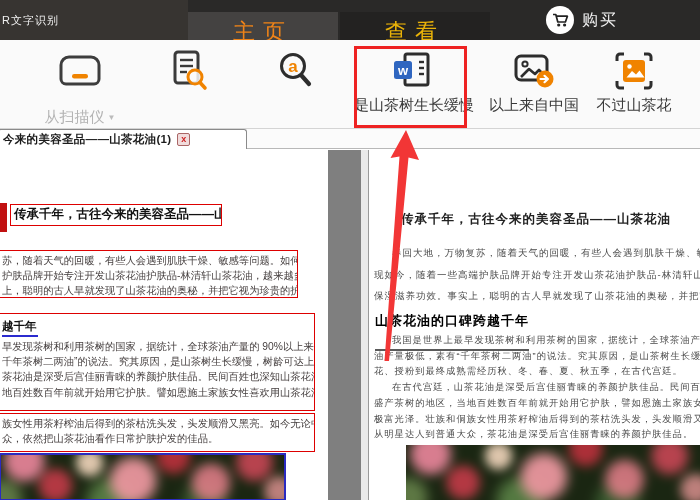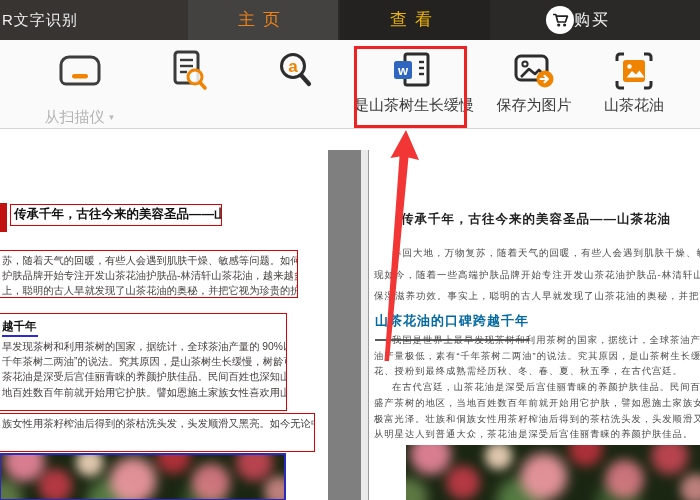--- a/index.html
+++ b/index.html
@@ -2,25 +2,25 @@
 <html><head>
 <meta charset="utf-8">
 <style>
   html,body{margin:0;padding:0;background:#888;}
   *{box-sizing:border-box;font-family:"Liberation Sans","DejaVu Sans",sans-serif;}
   .app{position:relative;width:700px;height:500px;background:#fff;overflow:hidden;}
 
   
   .titlebar{position:absolute;left:0;top:0;width:700px;height:40px;background:#2a2928;}
   .tb-leftzone{position:absolute;left:0;top:0;width:188px;height:40px;background:#373431;}
-  .app-title{position:absolute;left:2px;top:0;height:40px;line-height:40px;color:#f0f0f0;font-size:15px;letter-spacing:1px;white-space:nowrap;}
-  .tb-tab{position:absolute;top:0;height:40px;width:150px;text-align:center;line-height:40px;font-size:17px;letter-spacing:8px;cursor:pointer;}
+  .app-title{position:absolute;left:2px;top:0;height:40px;line-height:40px;color:#f0f0f0;font-size:11px;letter-spacing:1px;white-space:nowrap;}
+  .tb-tab{position:absolute;top:12px;height:40px;width:150px;text-align:center;line-height:40px;font-size:22px;letter-spacing:8px;cursor:pointer;}
   .tab-home{left:188px;background:#444241;color:#ef8318;}
   .tab-view{left:340px;background:#232221;color:#eab308;}
-  .buy-btn{position:absolute;left:546px;top:0;height:40px;display:flex;align-items:center;cursor:pointer;}
+  .buy-btn{position:absolute;left:546px;top:0;height:40px;display:flex;align-items:center;gap:8px;cursor:pointer;}
   .cart-circle{width:28px;height:28px;border-radius:50%;background:#fff;display:flex;align-items:center;justify-content:center;}
   .buy-label{color:#f2f2f2;font-size:16px;letter-spacing:2px;}
 
   
   .toolbar{position:absolute;left:0;top:40px;width:700px;height:89px;background:#fafafa;border-bottom:1px solid #d4d4d4;}
   .tool{position:absolute;top:6px;width:116px;height:80px;text-align:center;cursor:pointer;}
   .tool .ticon{height:50px;display:flex;align-items:center;justify-content:center;}
   .tool .tlabel{font-size:15px;color:#3a3a3a;white-space:nowrap;}
   .tool.disabled .tlabel{color:#b4b4b4;margin-top:12px;}
   .caret{font-size:8px;vertical-align:2px;margin-left:3px;color:#555;}
@@ -37,21 +37,21 @@
   .docarea{position:absolute;left:0;top:150px;width:700px;height:350px;background:#7f7f7f;}
   .leftpage{position:absolute;left:0;top:0;width:328px;height:350px;background:#fff;overflow:hidden;}
   .lightstrip{position:absolute;left:361px;top:0;width:7px;height:350px;background:#eaeaea;}
   .rightpage{position:absolute;left:368px;top:0;width:332px;height:350px;background:#fff;border-left:1px solid #9a9a9a;overflow:hidden;}
 
   
   .region-marker{position:absolute;left:0;top:53px;width:7px;height:29px;background:#c11111;}
   .l-titlebox{position:absolute;left:10px;top:54px;width:212px;height:22px;border:1px solid #dd0000;padding:1px 0 0 3px;font-size:12.5px;font-weight:bold;color:#111;white-space:nowrap;overflow:hidden;}
   .redbox{position:absolute;left:-1px;border:1px solid #dd0000;padding:2px 0 0 2px;overflow:hidden;}
   .rb1{top:100px;width:299px;height:48px;}
-  .rb2{top:163px;width:288px;height:98px;}
+  .rb2{top:163px;width:316px;height:98px;}
   .rb3{top:263px;width:316px;height:39px;}
   .lline{font-size:10.3px;line-height:15.2px;color:#453f3f;white-space:nowrap;}
   .l-h2{display:inline-block;font-size:11.5px;font-weight:bold;color:#111;border-bottom:2px solid #2b2bcf;padding:0 1px 1px 0;margin-bottom:2px;}
 
   
   .photo{position:absolute;overflow:hidden;background:#16200f;}
   .photo .blur{position:absolute;inset:-14px;filter:blur(4px);background-color:#1a2612;
     background-image:
       radial-gradient(circle at 12% 28%, rgba(226,130,150,.95) 0 14px, transparent 26px),
       radial-gradient(circle at 22% 62%, rgba(196,58,72,.9) 0 11px, transparent 22px),
@@ -65,21 +65,21 @@
       radial-gradient(circle at 70% 88%, rgba(60,95,50,.9) 0 14px, transparent 30px),
       radial-gradient(circle at 5% 80%, rgba(110,140,80,.8) 0 12px, transparent 26px);}
   .l-photo{left:-1px;top:303px;width:287px;height:48px;border:2px solid #2a2ac0;}
   .r-photo{left:37px;top:295px;width:295px;height:55px;}
 
   
   .r-title{position:absolute;left:4px;top:61px;width:326px;text-align:center;font-size:12.5px;font-weight:bold;color:#222;letter-spacing:1px;white-space:nowrap;}
   .r-p1{position:absolute;left:5px;top:92px;width:327px;overflow:hidden;}
   .r-p1 .rline{line-height:21.5px;font-size:9.5px;}
   .rline{color:#4a4a4a;letter-spacing:1px;white-space:nowrap;}
-  .r-h2{position:absolute;left:6px;top:162px;font-size:13px;font-weight:bold;color:#0369a1;border-bottom:2px solid #5a5a5a;padding-bottom:9px;letter-spacing:1px;white-space:nowrap;}
+  .r-h2{position:absolute;left:6px;top:162px;font-size:13px;font-weight:bold;color:#000000;border-bottom:2px solid #5a5a5a;padding-bottom:19px;letter-spacing:1px;white-space:nowrap;}
   .r-p2{position:absolute;left:5px;top:183px;width:327px;overflow:hidden;}
   .r-p2 .rline{line-height:15.7px;font-size:9.3px;}
   .ind{padding-left:18px;}
 
   
   .arrow-svg{position:absolute;left:0;top:0;width:700px;height:500px;z-index:8;pointer-events:none;}
 </style>
 </head>
 <body>
 
@@ -154,38 +154,44 @@
     <div class="tool" style="left:476px">
       <div class="ticon">
         <svg width="46" height="38" viewBox="0 0 46 38">
           <rect x="5" y="4" width="31" height="24" rx="5" fill="none" stroke="#2d2d2d" stroke-width="3"></rect>
           <circle cx="14" cy="12" r="2.6" fill="none" stroke="#2d2d2d" stroke-width="2"></circle>
           <path d="M10 25 l8 -8 6 5 4 -4 7 7" fill="none" stroke="#2d2d2d" stroke-width="2.6" stroke-linejoin="round"></path>
           <circle cx="34" cy="27" r="8.5" fill="#f08300"></circle>
           <path d="M29.5 27 h7 m-3 -3.2 l3.4 3.2 -3.4 3.2" fill="none" stroke="#ffffff" stroke-width="2.2" stroke-linecap="round" stroke-linejoin="round"></path>
         </svg>
       </div>
-      <div class="tlabel"><span>保存为图片</span></div>
+      <div class="tlabel"><span>以上来自中国</span></div>
     </div>
 
     <div class="tool" style="left:576px">
       <div class="ticon">
         <svg width="40" height="40" viewBox="0 0 40 40">
           <path d="M3 10 v-4 a3 3 0 0 1 3 -3 h4 M30 3 h4 a3 3 0 0 1 3 3 v4 M37 30 v4 a3 3 0 0 1 -3 3 h-4 M10 37 h-4 a3 3 0 0 1 -3 -3 v-4" fill="none" stroke="#2d2d2d" stroke-width="3"></path>
           <rect x="9" y="9" width="22" height="22" rx="3" fill="#f08300"></rect>
           <circle cx="15.5" cy="15.5" r="2.2" fill="#ffffff"></circle>
           <path d="M12.5 26.5 l5.5 -6.5 4 3.6 3.5 -4.2 5 7.1 z" fill="#ffffff"></path>
         </svg>
       </div>
-      <div class="tlabel"><span>山茶花油</span></div>
+      <div class="tlabel"><span>不过山茶花</span></div>
     </div>
 
     <div class="hl-box"></div>
   </div>
 
+  <div class="tabbar">
+    <div class="doctab">
+      <span class="doctab-label">今来的美容圣品——山茶花油(1)</span>
+      <span class="close-ic">x</span>
+    </div>
+  </div>
 
   <div class="docarea">
 
     <div class="leftpage">
       <div class="region-marker"></div>
       <div class="l-titlebox">传承千年，古往今来的美容圣品——山茶花油</div>
 
       <div class="redbox rb1">
         <div class="lline">苏，随着天气的回暖，有些人会遇到肌肤干燥、敏感等问题。如何解决肌肤季节问题呢？</div>
         <div class="lline">护肤品牌开始专注开发山茶花油护肤品-林清轩山茶花油，越来越多人了解到山茶花油的</div>
@@ -195,20 +201,21 @@
       <div class="redbox rb2">
         <div><span class="l-h2">越千年</span></div>
         <div class="lline">早发现茶树和利用茶树的国家，据统计，全球茶油产量的 90%以上来自中国。不过山茶花</div>
         <div class="lline">千年茶树二两油”的说法。究其原因，是山茶树生长缓慢，树龄可达上千年，而山茶果从开</div>
         <div class="lline">茶花油是深受后宫佳丽青睐的养颜护肤佳品。民间百姓也深知山茶花油的美容奇效。在一些</div>
         <div class="lline">地百姓数百年前就开始用它护肤。譬如恩施土家族女性喜欢用山茶花油沐浴，皮肤极富弹性</div>
       </div>
 
       <div class="redbox rb3">
         <div class="lline">族女性用茶籽榨油后得到的茶枯洗头发，头发顺滑又黑亮。如今无论中外，从名媛到明星，</div>
+        <div class="lline">众，依然把山茶花油看作日常护肤护发的佳品。</div>
       </div>
 
       <div class="photo l-photo">
           <div class="blur"></div>
         </div>
     </div>
 
     <div class="lightstrip"></div>
 
     <div class="rightpage">

